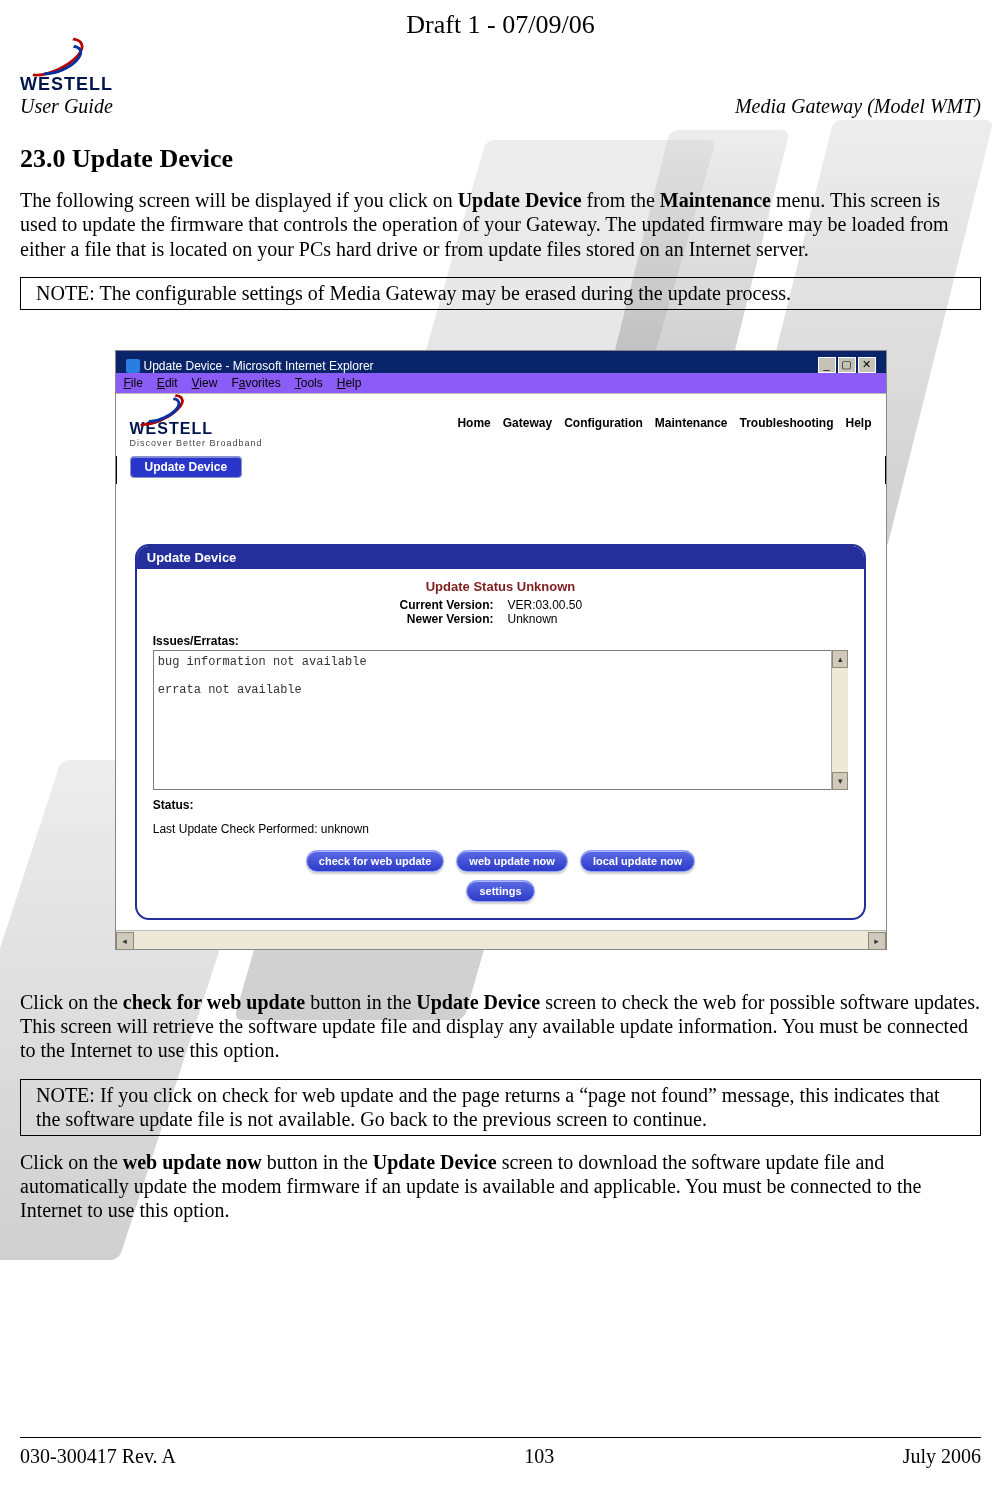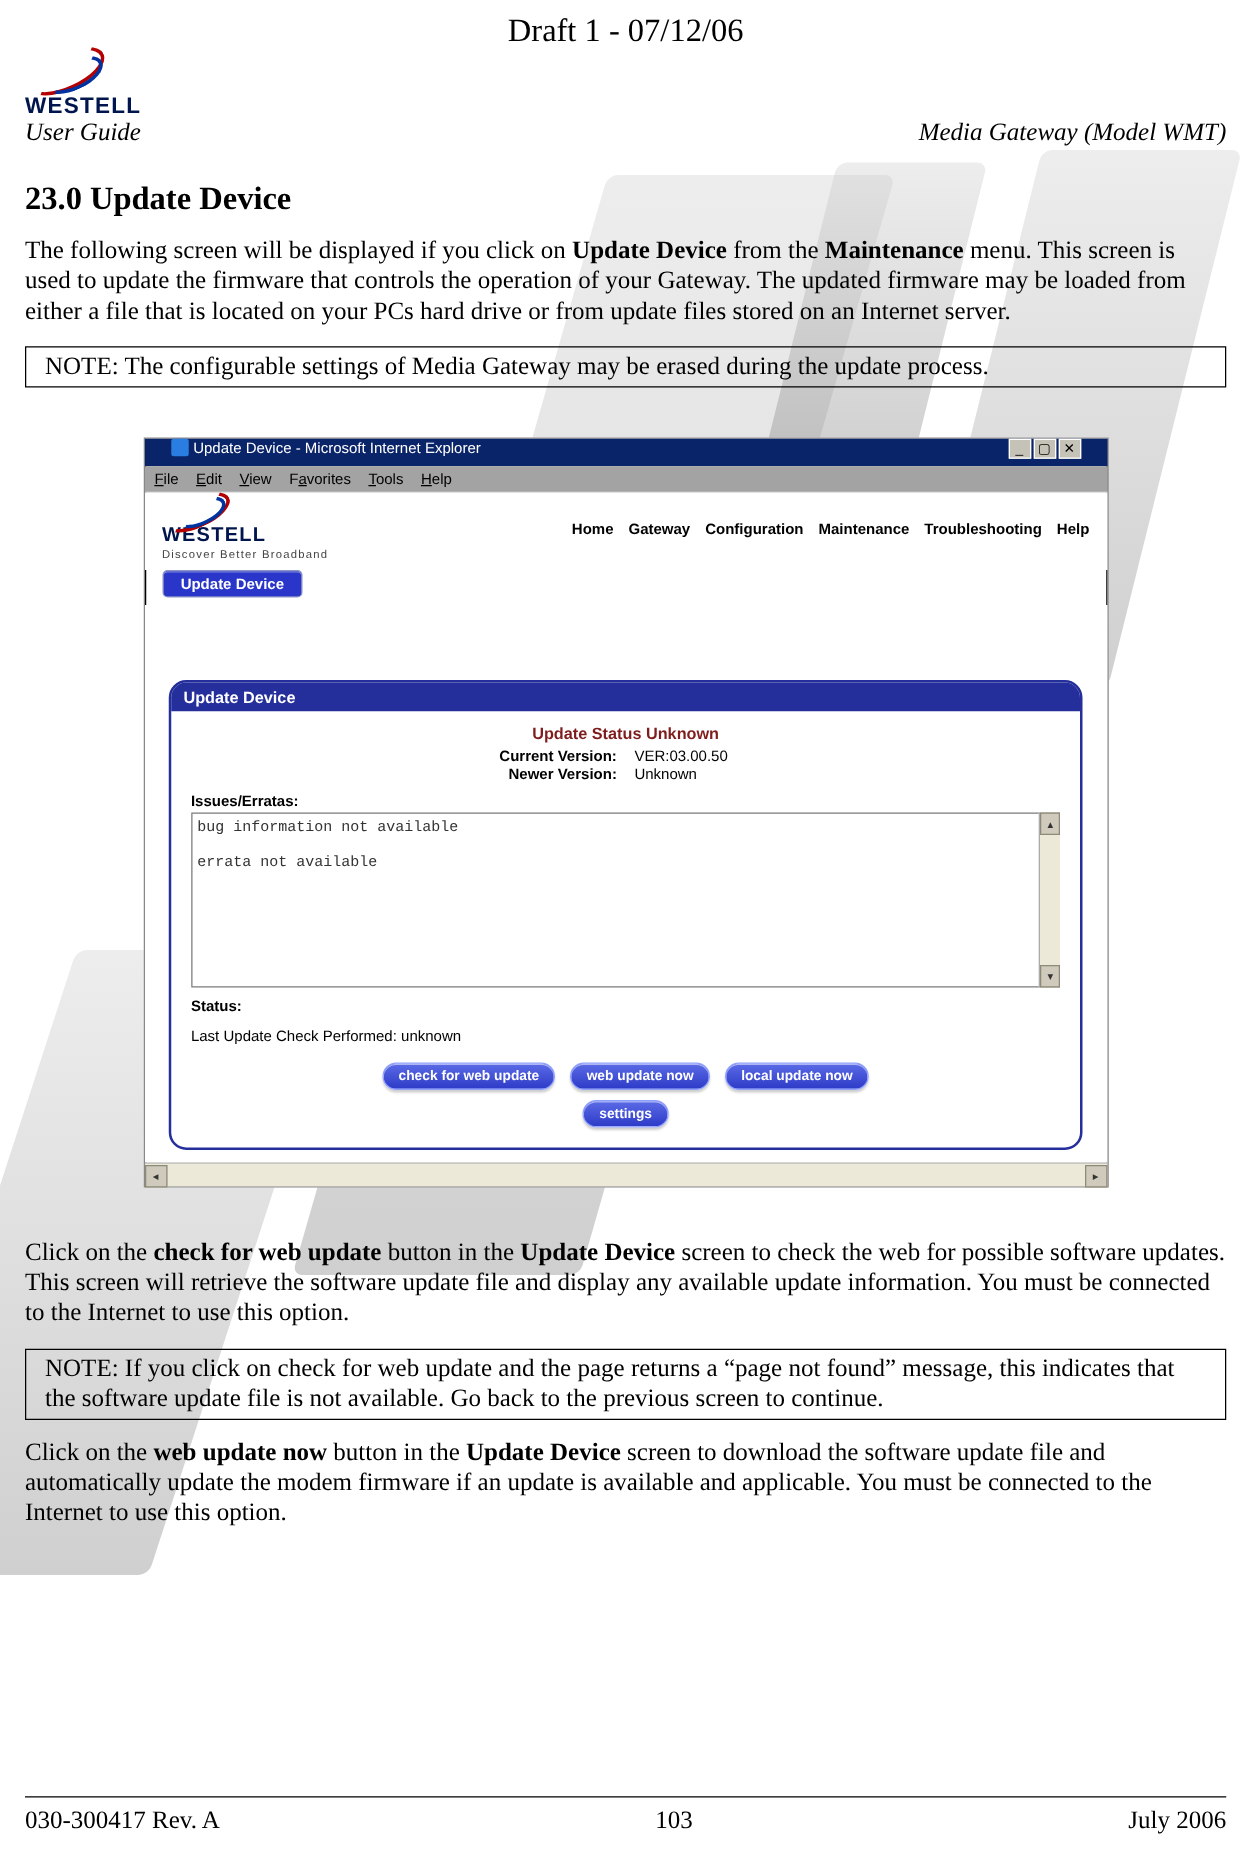--- a/index.html
+++ b/index.html
@@ -82,30 +82,30 @@
     background:#fff;
     font-family:Tahoma,Verdana,Arial,sans-serif;
     font-size:12px;
     color:#000;
     box-shadow:0 0 0 1px #000 inset;
   }
   .titlebar{
     background:linear-gradient(#0a246a,#0a246a);
     color:#fff;
     height:22px;
-    display:flex;align-items:flex-start;justify-content:space-between;
-    padding:0 21px;
+    display:flex;align-items:flex-end;justify-content:space-between;
+    padding:0 10px;
     font-size:12px;
   }
   .titlebtns{display:flex;gap:2px;}
   .titlebtns span{
     width:16px;height:14px;background:#c5c2b8;border:1px solid #fff;display:flex;align-items:center;justify-content:center;font-size:11px;color:#000;
   }
   .menubar{
-    background:#a3a3a3;height:20px;display:flex;align-items:center;gap:14px;padding:0 8px;font-size:12px;border-bottom:1px solid #bbb;
+    background:#8b5cf6;height:20px;display:flex;align-items:center;gap:14px;padding:0 8px;font-size:12px;border-bottom:1px solid #bbb;
   }
   .menubar span{position:relative;}
   .menubar span u{text-decoration:underline;}
   .app-header{
     display:flex;align-items:center;justify-content:space-between;
     padding:4px 14px 8px 14px;background:#fff;
   }
   .app-logo{display:flex;flex-direction:column;}
   .app-logo .sw{width:50px;height:22px;position:relative;}
   .app-logo .sw::before{content:"";position:absolute;width:50px;height:18px;border:3px solid #b40000;border-top-color:transparent;border-left-color:transparent;border-radius:50%;transform:rotate(-25deg);}
@@ -178,21 +178,21 @@
 <body>
 
 <div class="watermark" aria-hidden="true">
   <div class="wm-shape" style="left:-20px;top:760px;width:220px;height:500px;transform:skewX(-18deg);"></div>
   <div class="wm-shape" style="left:360px;top:140px;width:230px;height:880px;transform:skewX(-16deg);"></div>
   <div class="wm-shape" style="left:640px;top:130px;width:120px;height:240px;transform:skewX(-14deg);"></div>
   <div class="wm-shape" style="left:780px;top:120px;width:160px;height:430px;transform:skewX(-14deg);"></div>
 </div>
 
 <div class="content">
-  <div class="draft-line">Draft 1 - 07/12/06</div>
+  <div class="draft-line">Draft 1 - 07/09/06</div>
 
   <div class="header-row">
     <div class="logo-col">
       <div class="logo-swoosh"></div>
       <div class="logo-word">WESTELL</div>
       <div class="ug">User Guide</div>
     </div>
     <div class="model">Media Gateway (Model WMT)</div>
   </div>
 

